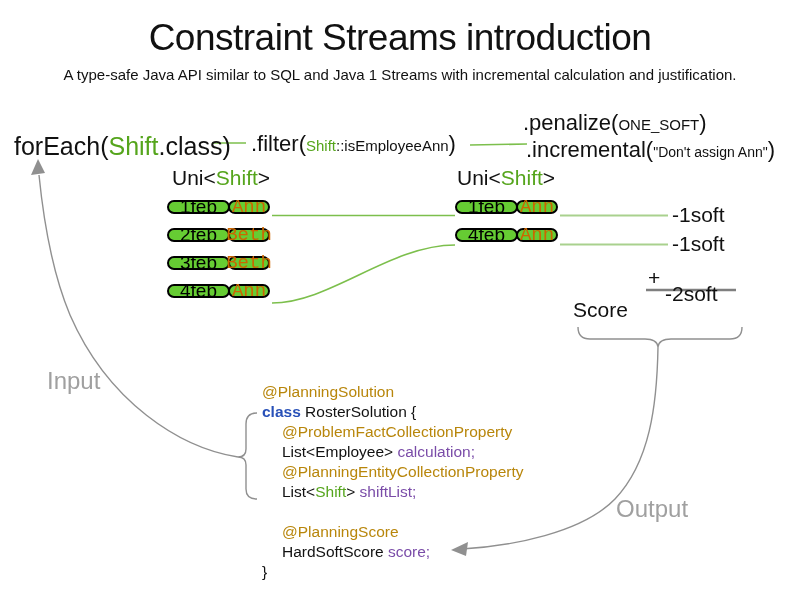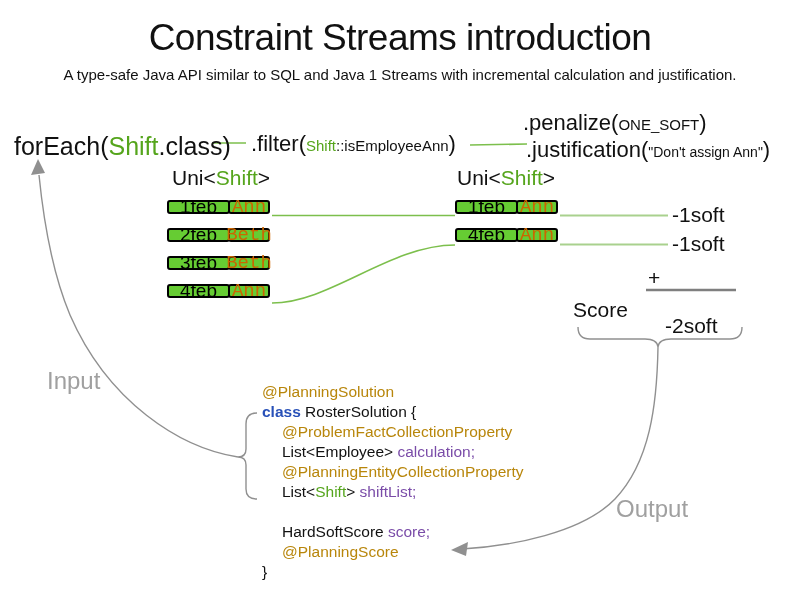--- a/index.html
+++ b/index.html
@@ -14,21 +14,21 @@
   .grn{color:var(--shift-green,#55a51c);}
   .expr{font-size:25px;text-align:center;}
   .expr2{font-size:22px;}
   .sm{font-size:15px;}
   .sm2{font-size:14px;}
   .uni{font-size:21px;}
   .shift-table{position:absolute;}
   .trow{display:flex;height:29px;margin-top:-1px;}
   .trow:first-child{margin-top:0;}
   .cell{
-    box-sizing:border-box;border:2px solid #000;border-radius:3px;
+    box-sizing:border-box;border:2px solid #000;border-radius:12px;
     background:var(--box-green,#66cc33);display:flex;align-items:center;justify-content:center;
     font-size:19px;height:14px;
   }
   .cell.date{width:63px;color:#000;}
   .cell.name{width:42px;margin-left:-2px;color:var(--name-orange,#cc6600);font-family:Liberation Mono, monospace;}
   .scoretxt{font-size:21px;}
   .graylabel{font-size:24px;color:var(--gray-label,#a0a0a0);}
   .code{position:absolute;left:262px;top:382px;font-size:15.5px;}
   .cl{height:20px;line-height:20px;white-space:pre;}
   .cl.ind{padding-left:20px;}
@@ -74,21 +74,21 @@
 
   <div class="abs title">Constraint Streams introduction</div>
   <div class="abs subtitle">A type-safe Java API similar to SQL and Java 1 Streams with incremental calculation and justification.</div>
 
   <div class="abs expr" style="left:14px;top:132px;"><span>forEach(</span><span class="grn">Shift</span><span>.class)</span></div>
 
   <div class="abs expr2" style="left:251px;top:131px;"><span>.filter(</span><span class="grn sm">Shift</span><span class="sm">::isEmployeeAnn</span><span>)</span></div>
 
   <div class="abs expr2" style="left:523px;top:110px;"><span>.penalize(</span><span class="sm">ONE_SOFT</span><span>)</span></div>
 
-  <div class="abs expr2" style="left:526px;top:137px;"><span>.justification(</span><span class="sm2">"Don't assign Ann"</span><span>)</span></div>
+  <div class="abs expr2" style="left:526px;top:137px;"><span>.incremental(</span><span class="sm2">"Don't assign Ann"</span><span>)</span></div>
 
   <div class="abs uni" style="left:172px;top:166px;"><span>Uni&lt;</span><span class="grn">Shift</span><span>&gt;</span></div>
   <div class="abs uni" style="left:457px;top:166px;"><span>Uni&lt;</span><span class="grn">Shift</span><span>&gt;</span></div>
 
   <div class="shift-table" style="left:167px;top:200px;">
     <div class="trow">
       <div class="cell date">1feb</div>
       <div class="cell name">Ann</div>
     </div>
     <div class="trow">
@@ -113,31 +113,31 @@
     <div class="trow">
       <div class="cell date">4feb</div>
       <div class="cell name">Ann</div>
     </div>
   </div>
 
   <div class="abs scoretxt" style="left:672px;top:203px;">-1soft</div>
   <div class="abs scoretxt" style="left:672px;top:232px;">-1soft</div>
   <div class="abs scoretxt" style="left:648px;top:266px;">+</div>
   <div class="abs scoretxt" style="left:573px;top:298px;">Score</div>
-  <div class="abs scoretxt" style="left:665px;top:314px;text-align:right;">-2soft</div>
+  <div class="abs scoretxt" style="left:665px;top:282px;text-align:right;">-2soft</div>
 
   <div class="abs graylabel" style="left:47px;top:367px;">Input</div>
   <div class="abs graylabel" style="left:616px;top:495px;">Output</div>
 
   <div class="code">
     <div class="cl"><span class="c-ann">@PlanningSolution</span></div>
     <div class="cl"><span class="c-kw">class</span><span class="c-pl"> RosterSolution {</span></div>
     <div class="cl ind"><span class="c-ann">@ProblemFactCollectionProperty</span></div>
     <div class="cl ind"><span class="c-pl">List&lt;Employee&gt; </span><span class="c-vr">calculation;</span></div>
     <div class="cl ind"><span class="c-ann">@PlanningEntityCollectionProperty</span></div>
     <div class="cl ind"><span class="c-pl">List&lt;</span><span class="c-gr">Shift</span><span class="c-pl">&gt; </span><span class="c-vr">shiftList;</span></div>
     <div class="cl"></div>
+    <div class="cl ind"><span class="c-ann">@PlanningScore</span></div>
     <div class="cl ind"><span class="c-pl">HardSoftScore </span><span class="c-vr">score;</span></div>
-    <div class="cl ind"><span class="c-ann">@PlanningScore</span></div>
     <div class="cl"><span class="c-pl">}</span></div>
   </div>
 
 </div>
 
 </body></html>

